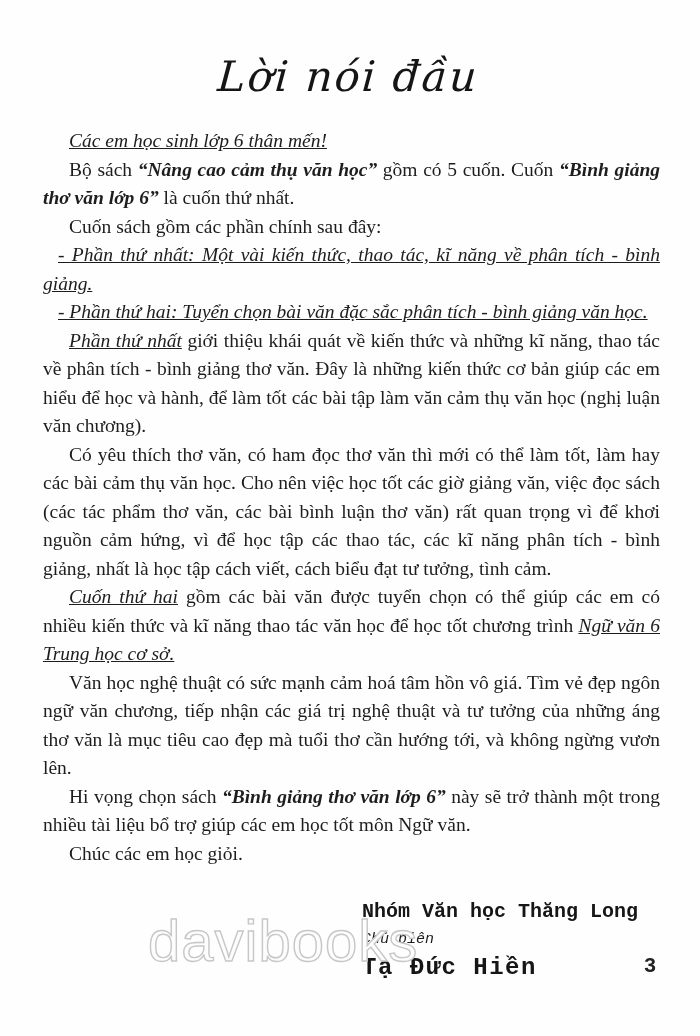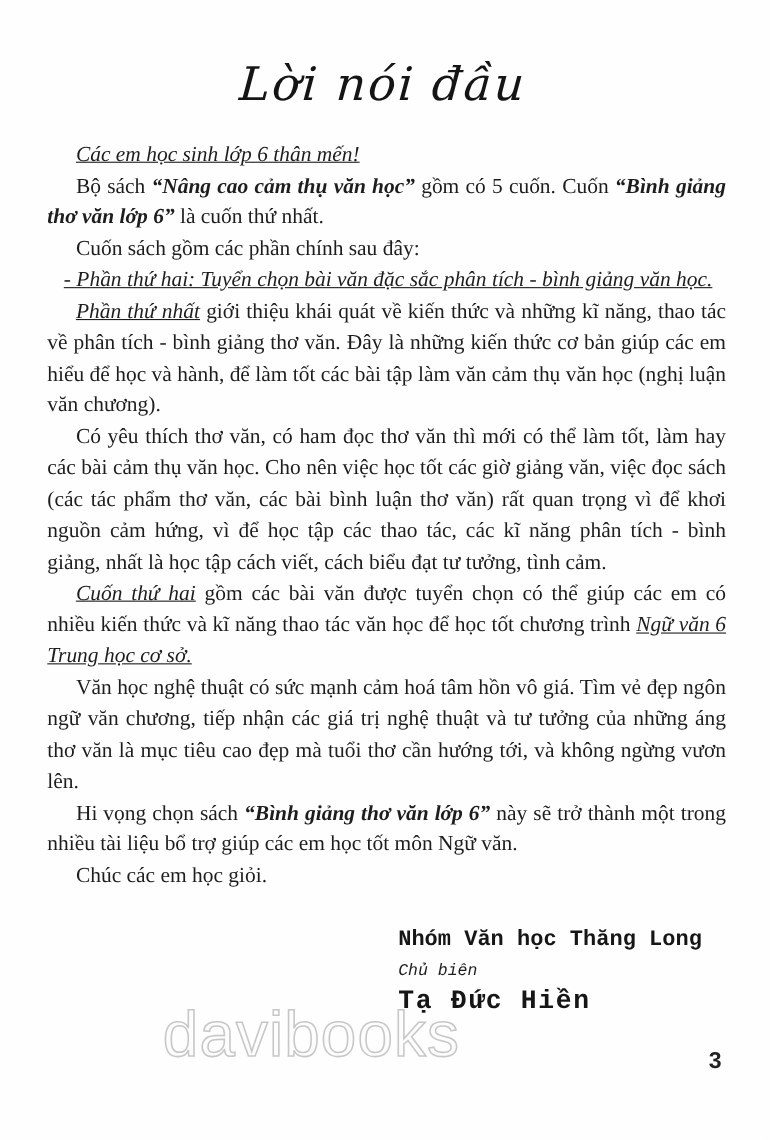--- a/index.html
+++ b/index.html
@@ -105,20 +105,21 @@
 
   <h1 class="title">Lời nói đầu</h1>
 
   <div class="body-text">
     <p class="para"><span class="it">Các em học sinh lớp 6 thân mến!</span></p>
 
     <p class="para"><span>Bộ sách </span><span class="bi">“Nâng cao cảm thụ văn học”</span><span> gồm có 5 cuốn. Cuốn </span><span class="bi">“Bình giảng thơ văn lớp 6”</span><span> là cuốn thứ nhất.</span></p>
 
     <p class="para"><span>Cuốn sách gồm các phần chính sau đây:</span></p>
 
+    <p class="para dash"><span class="it">- Phần thứ nhất: Một vài kiến thức, thao tác, kĩ năng về phân tích - bình giảng.</span></p>
 
     <p class="para dash"><span class="it">- Phần thứ hai: Tuyển chọn bài văn đặc sắc phân tích - bình giảng văn học.</span></p>
 
     <p class="para"><span class="it">Phần thứ nhất</span><span> giới thiệu khái quát về kiến thức và những kĩ năng, thao tác về phân tích - bình giảng thơ văn. Đây là những kiến thức cơ bản giúp các em hiểu để học và hành, để làm tốt các bài tập làm văn cảm thụ văn học (nghị luận văn chương).</span></p>
 
     <p class="para"><span>Có yêu thích thơ văn, có ham đọc thơ văn thì mới có thể làm tốt, làm hay các bài cảm thụ văn học. Cho nên việc học tốt các giờ giảng văn, việc đọc sách (các tác phẩm thơ văn, các bài bình luận thơ văn) rất quan trọng vì để khơi nguồn cảm hứng, vì để học tập các thao tác, các kĩ năng phân tích - bình giảng, nhất là học tập cách viết, cách biểu đạt tư tưởng, tình cảm.</span></p>
 
     <p class="para"><span class="it">Cuốn thứ hai</span><span> gồm các bài văn được tuyển chọn có thể giúp các em có nhiều kiến thức và kĩ năng thao tác văn học để học tốt chương trình </span><span class="it">Ngữ văn 6 Trung học cơ sở.</span></p>
 
     <p class="para"><span>Văn học nghệ thuật có sức mạnh cảm hoá tâm hồn vô giá. Tìm vẻ đẹp ngôn ngữ văn chương, tiếp nhận các giá trị nghệ thuật và tư tưởng của những áng thơ văn là mục tiêu cao đẹp mà tuổi thơ cần hướng tới, và không ngừng vươn lên.</span></p>

